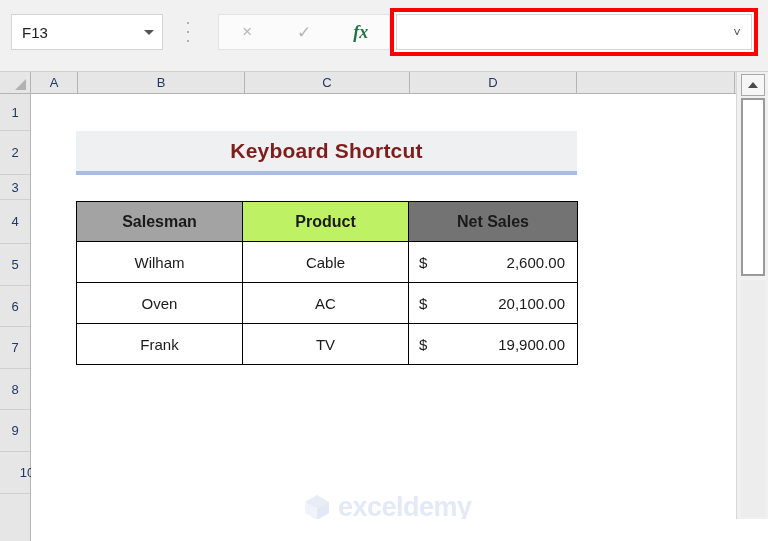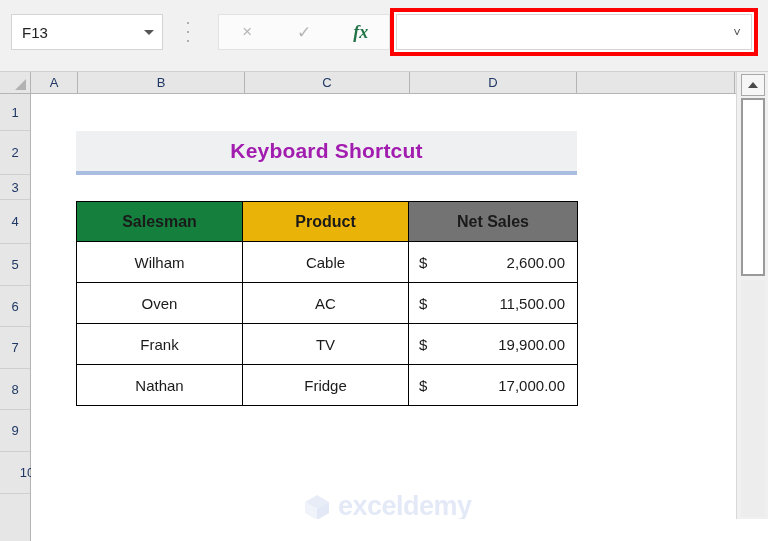--- a/index.html
+++ b/index.html
@@ -138,21 +138,21 @@
 
   
   #sheet-title {
     position: absolute; left: 45px; top: 37px;
     width: 501px; height: 44px;
     background: #eff0f1;
     border-bottom: 4px solid #a8bde0;
     display: flex; align-items: center; justify-content: center;
   }
   #sheet-title-text {
-    font-size: 21px; font-weight: bold; color: #a21caf;
+    font-size: 21px; font-weight: bold; color: #7f1d1d;
     letter-spacing: 0.2px;
   }
 
   
   #data-table {
     position: absolute; left: 45px; top: 107px;
     border-collapse: collapse;
     table-layout: fixed;
   }
   #data-table td {
@@ -181,21 +181,21 @@
   .col-sales { width: 166px; }
   .col-prod  { width: 166px; }
   .col-net   { width: 169px; }
 
   
   #watermark {
     position: absolute; left: 272px; top: 399px;
     display: flex; flex-direction: column; align-items: center;
     opacity: 0.85; pointer-events: none;
   }
-  #watermark-row { display: flex; gap: 7px; }
+  #watermark-row { display: flex; align-items: center; gap: 7px; }
   #wm-cube { width: 28px; height: 28px; position: relative; }
   #wm-text {
     font-size: 27px; font-weight: bold; color: #dfe6f5;
     letter-spacing: -0.5px; line-height: 1;
   }
 
   
   #vscroll {
     position: absolute; right: 0; top: 72px;
     width: 32px; height: 447px;
@@ -306,45 +306,40 @@
   </div>
 
   <table id="data-table">
     <colgroup>
       <col class="col-sales">
         <col class="col-prod">
         <col class="col-net">
     </colgroup>
     <thead>
       <tr id="thead-row">
-          <td class="hdr" style="background: #15803d;">Salesman</td>
-          <td class="hdr" style="background: #eab308;">Product</td>
+          <td class="hdr" style="background: #a3a3a3;">Salesman</td>
+          <td class="hdr" style="background: #bef264;">Product</td>
           <td class="hdr" style="background: #737373;">Net Sales</td>
         </tr>
     </thead>
     <tbody id="tbody-rows">
         <tr>
           <td>Wilham</td>
           <td>Cable</td>
           <td class="money"><span class="dollar">$</span><span>2,600.00</span></td>
         </tr>
         <tr>
           <td>Oven</td>
           <td>AC</td>
-          <td class="money"><span class="dollar">$</span><span>11,500.00</span></td>
+          <td class="money"><span class="dollar">$</span><span>20,100.00</span></td>
         </tr>
         <tr>
           <td>Frank</td>
           <td>TV</td>
           <td class="money"><span class="dollar">$</span><span>19,900.00</span></td>
-        </tr>
-        <tr>
-          <td>Nathan</td>
-          <td>Fridge</td>
-          <td class="money"><span class="dollar">$</span><span>17,000.00</span></td>
         </tr>
       </tbody>
   </table>
 
   <div id="watermark">
     <div id="watermark-row">
       <span id="wm-cube">
         <svg width="28" height="28" viewBox="0 0 28 28" aria-hidden="true">
           <polygon points="14,2 26,9 14,16 2,9" fill="#e3e9f6"></polygon>
           <polygon points="2,9 14,16 14,27 2,20" fill="#eef2fa"></polygon>

